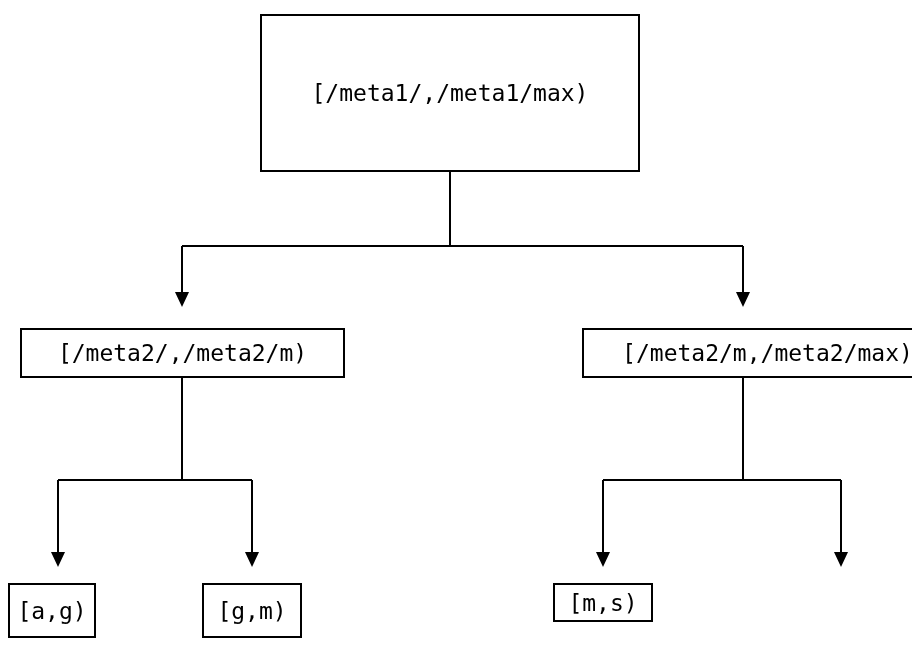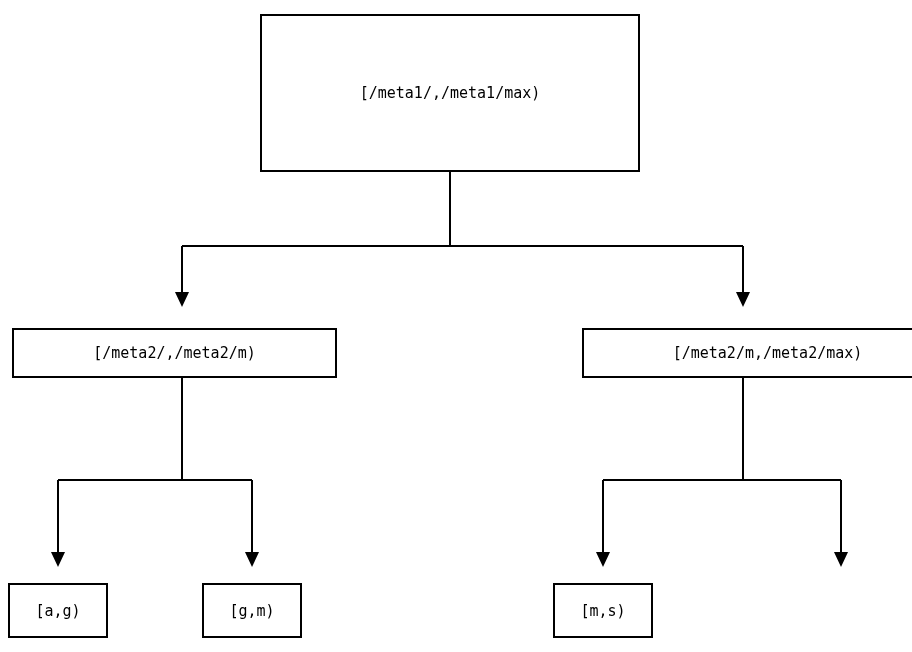--- a/index.html
+++ b/index.html
@@ -33,30 +33,30 @@
     stroke: none;
   }
   .node {
     position: absolute;
     box-sizing: border-box;
     border: 2px solid #000000;
     background: #ffffff;
     display: flex;
     align-items: center;
     justify-content: center;
-    font-size: 15px;
+    font-size: 23px;
     font-weight: normal;
     white-space: nowrap;
   }
   .node-root  { left: 260px; top: 14px;  width: 380px; height: 158px; }
-  .node-left  { left: 12px;  top: 328px; width: 325px; height: 50px; }
+  .node-left  { left: 20px;  top: 328px; width: 325px; height: 50px; }
   .node-right { left: 582px; top: 328px; width: 371px; height: 50px; }
-  .node-ag    { left: 8px;   top: 583px; width: 100px; height: 55px; }
+  .node-ag    { left: 8px;   top: 583px; width: 88px; height: 55px; }
   .node-gm    { left: 202px; top: 583px; width: 100px; height: 55px; }
-  .node-ms    { left: 553px; top: 583px; width: 100px; height: 55px; }
+  .node-ms    { left: 553px; top: 583px; width: 100px; height: 39px; }
   .node-smax  { left: 778px; top: 583px; width: 126px; height: 55px; }
 </style>
 </head>
 <body>
 
 <div class="canvas">
 
   <svg class="connectors" viewBox="0 0 912 652" xmlns="http://www.w3.org/2000/svg">
 
     <g>

